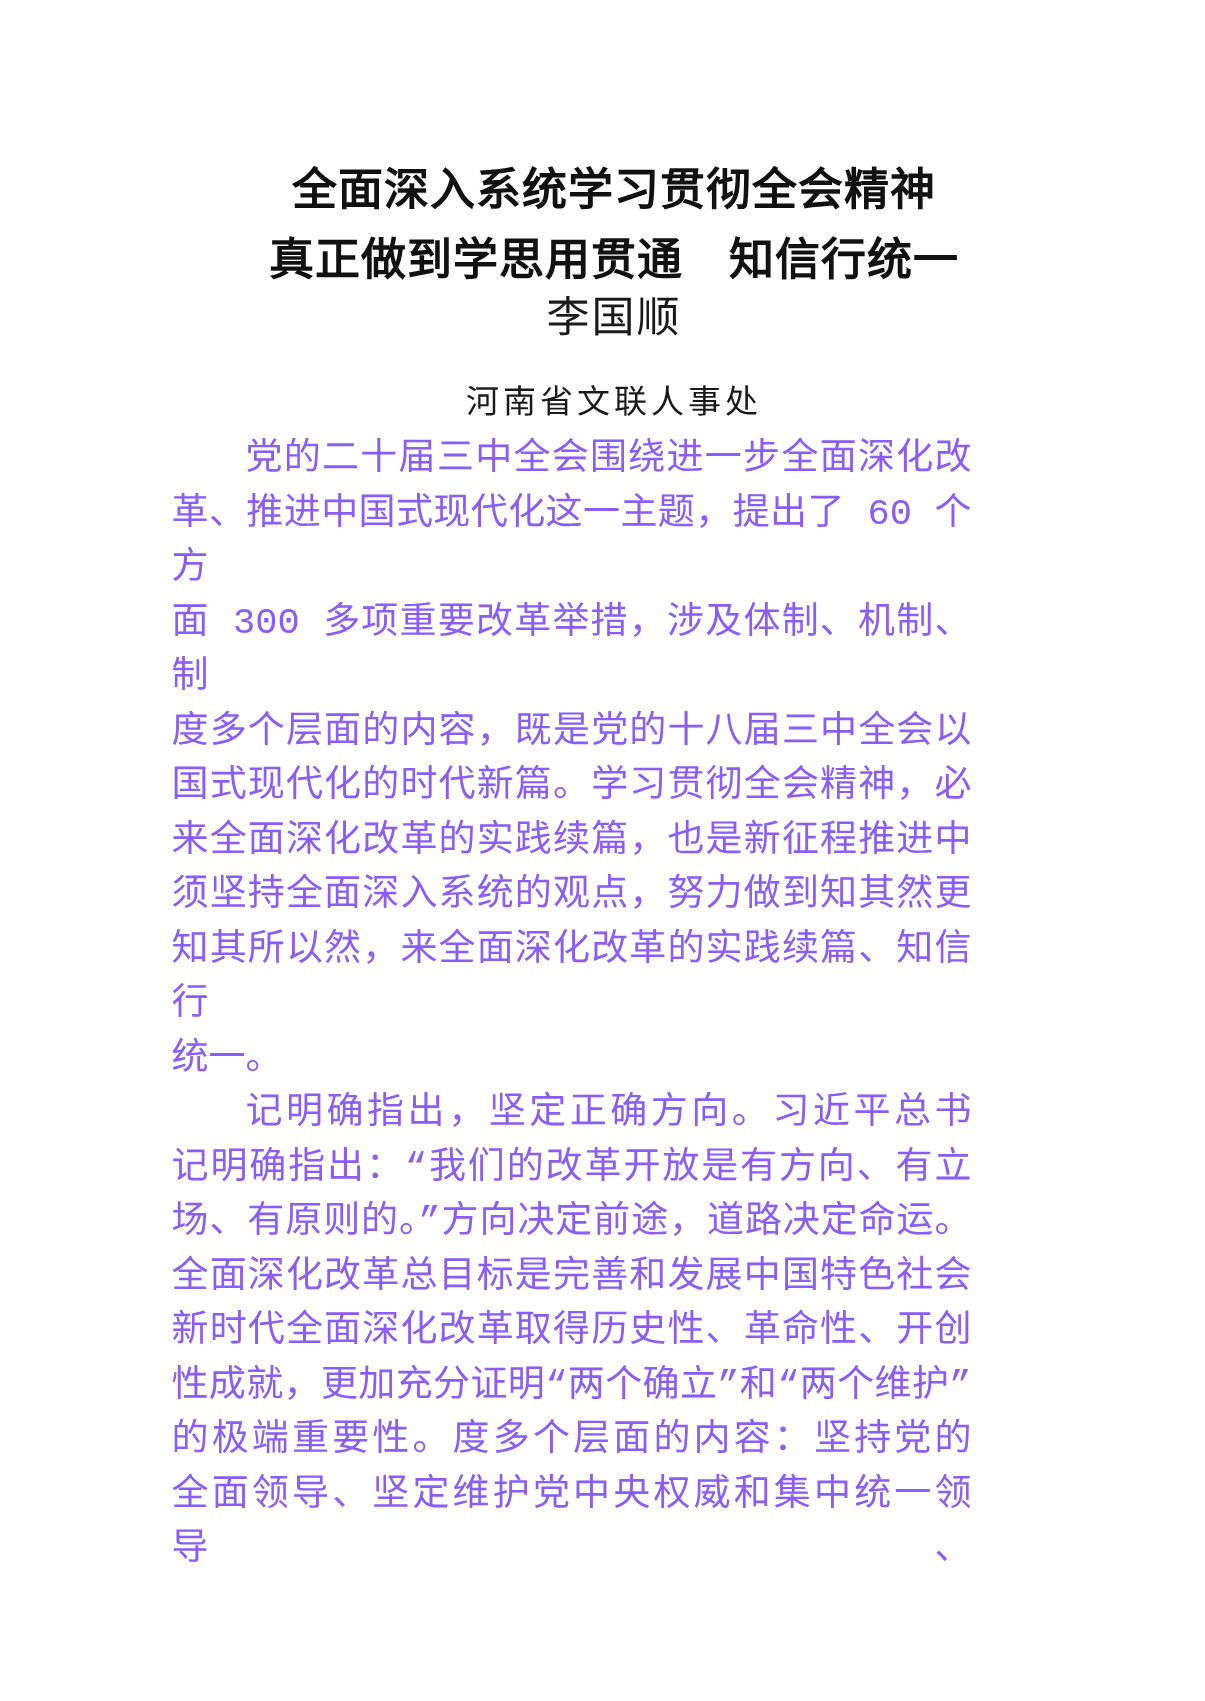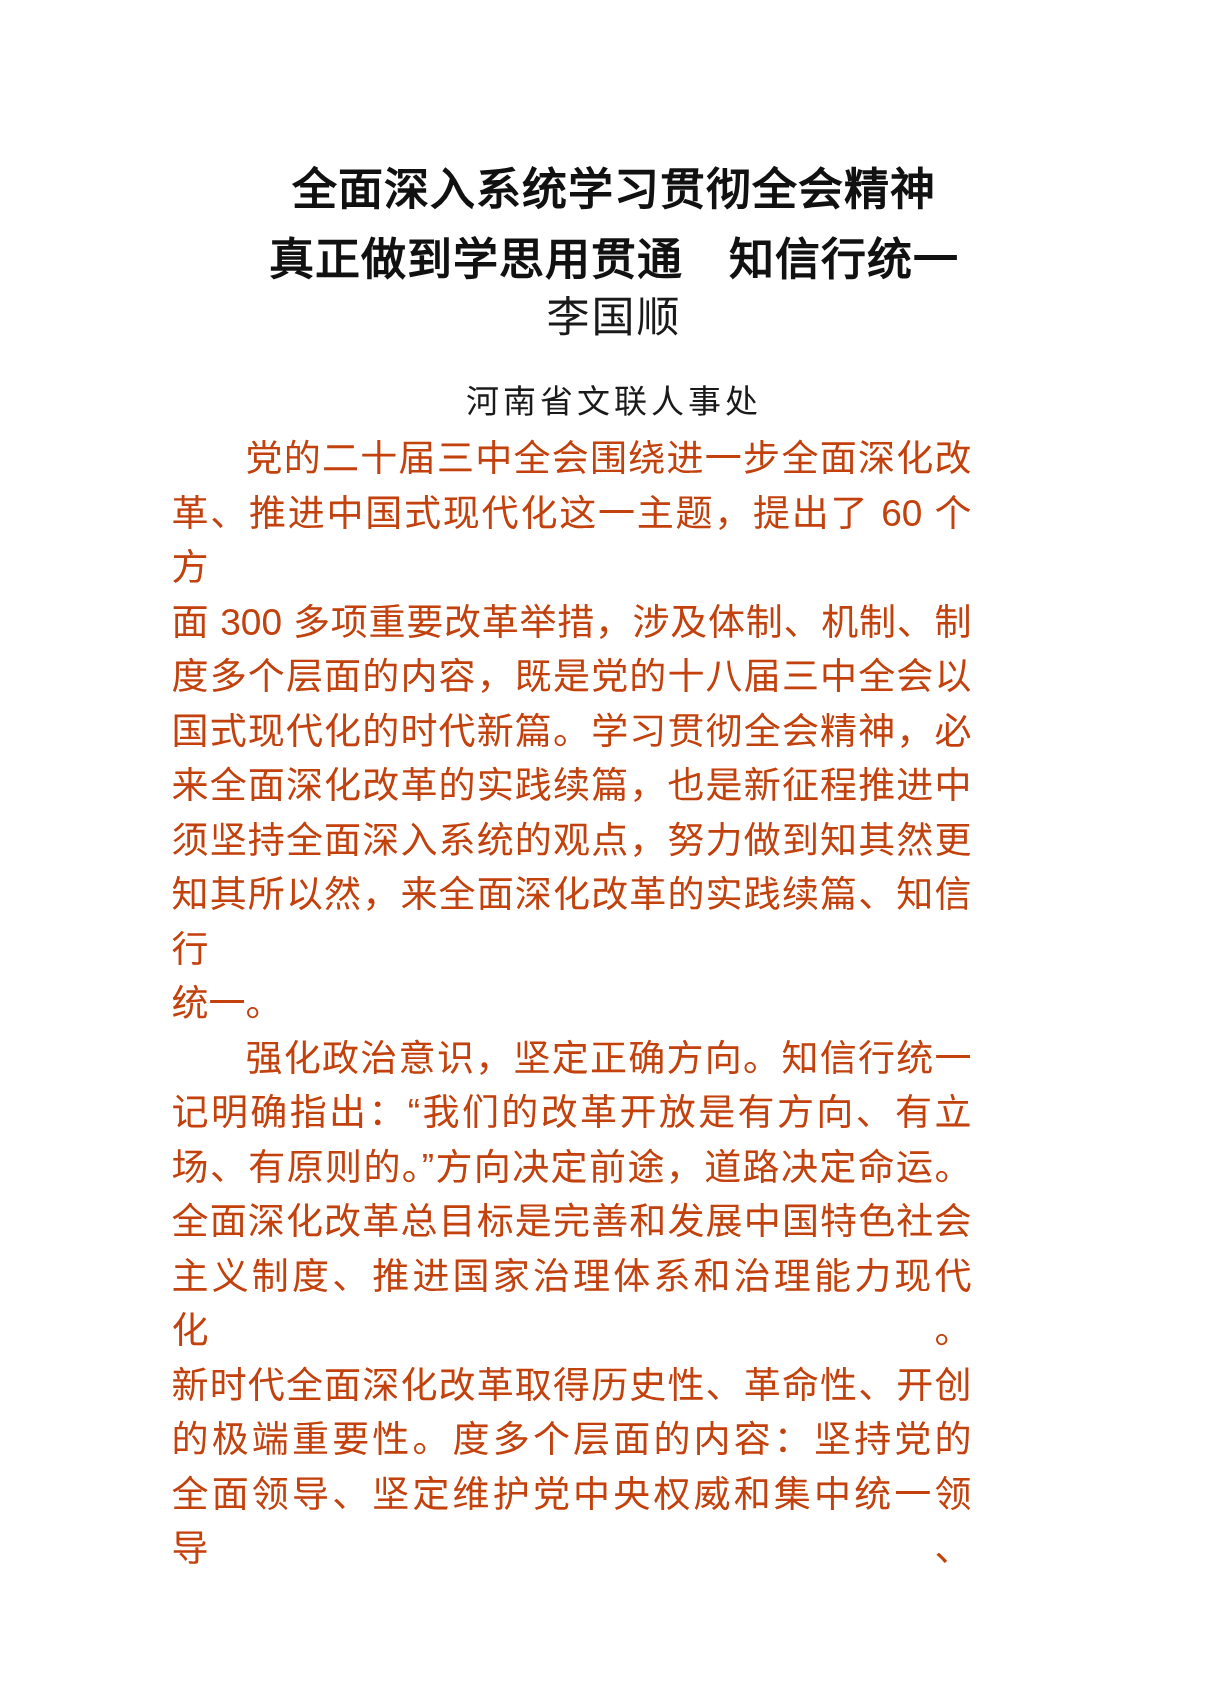--- a/index.html
+++ b/index.html
@@ -73,24 +73,24 @@
 
   
   .body-block {
     position: absolute;
     left: 160px;
     top: 432px;
     width: 800px;
   }
 
   .body-line {
-    font-family: Liberation Sans, sans-serif;
+    font-family: Liberation Mono, monospace;
     font-size: 37px;
     line-height: 54.5px;
-    color: #c2410c;
+    color: #8b5cf6;
     white-space: pre;
     letter-spacing: 0px;
   }
 
   .body-line.indent {
     text-indent: 74px;
   }
 
   
   .body-line.just {
@@ -137,25 +137,25 @@
         <div class="body-line just">革、推进中国式现代化这一主题，提出了 60 个方</div>
         <div class="body-line just">面 300 多项重要改革举措，涉及体制、机制、制</div>
         <div class="body-line just">度多个层面的内容，既是党的十八届三中全会以</div>
         <div class="body-line just">国式现代化的时代新篇。学习贯彻全会精神，必</div>
         <div class="body-line just">来全面深化改革的实践续篇，也是新征程推进中</div>
         <div class="body-line just">须坚持全面深入系统的观点，努力做到知其然更</div>
         <div class="body-line just">知其所以然，来全面深化改革的实践续篇、知信行</div>
         <div class="body-line">统一。</div>
       </div>
       <div class="paragraph">
-        <div class="body-line indent just">强化政治意识，坚定正确方向。知信行统一</div>
+        <div class="body-line indent just">记明确指出，坚定正确方向。习近平总书</div>
         <div class="body-line just">记明确指出：“我们的改革开放是有方向、有立</div>
         <div class="body-line just">场、有原则的。”方向决定前途，道路决定命运。</div>
         <div class="body-line just">全面深化改革总目标是完善和发展中国特色社会</div>
-        <div class="body-line just">主义制度、推进国家治理体系和治理能力现代化。</div>
         <div class="body-line just">新时代全面深化改革取得历史性、革命性、开创</div>
+        <div class="body-line just">性成就，更加充分证明“两个确立”和“两个维护”</div>
         <div class="body-line just">的极端重要性。度多个层面的内容：坚持党的</div>
         <div class="body-line just">全面领导、坚定维护党中央权威和集中统一领导、</div>
       </div>
     </div>
 
 
 </div>
 
 </body></html>

